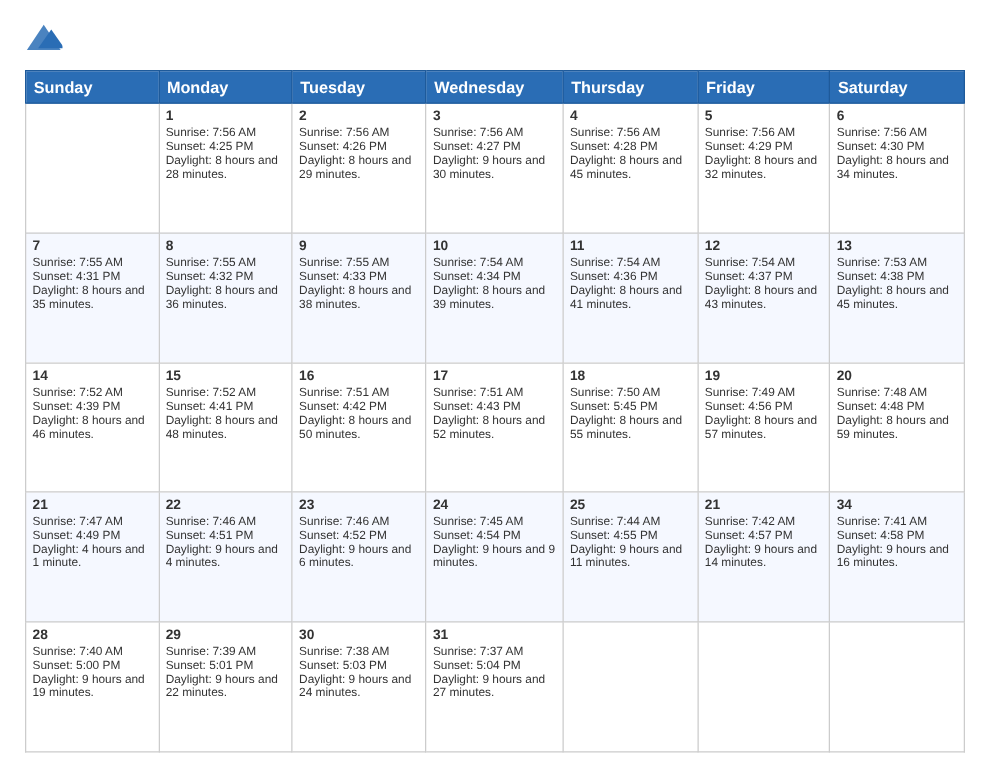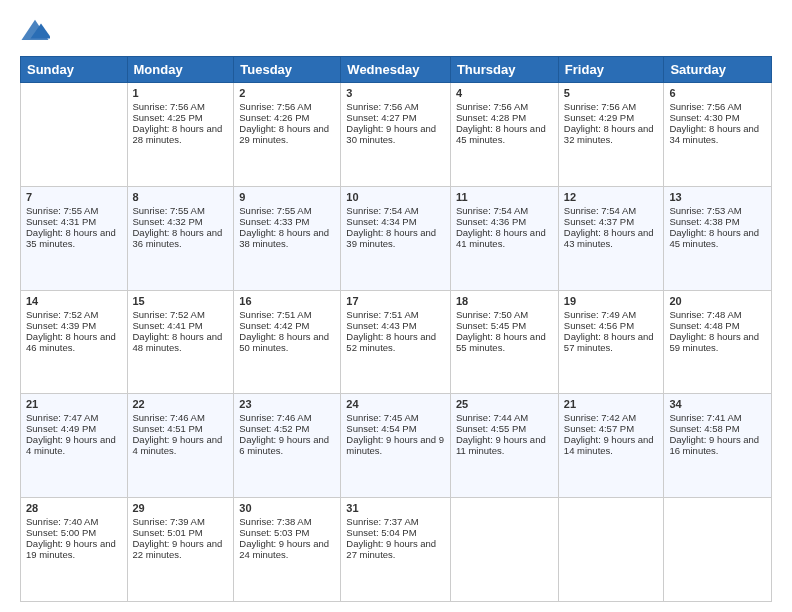--- a/index.html
+++ b/index.html
@@ -250,21 +250,21 @@
             <div>Sunrise: 7:48 AM</div>
             <div>Sunset: 4:48 PM</div>
             <div>Daylight: 8 hours and 59 minutes.</div>
           </td>
         </tr>
         <tr class="row-shaded">
           <td>
             <span class="day-number">21</span>
             <div>Sunrise: 7:47 AM</div>
             <div>Sunset: 4:49 PM</div>
-            <div>Daylight: 9 hours and 4 minute.</div>
+            <div>Daylight: 4 hours and 1 minute.</div>
           </td>
           <td>
             <span class="day-number">22</span>
             <div>Sunrise: 7:46 AM</div>
             <div>Sunset: 4:51 PM</div>
             <div>Daylight: 9 hours and 4 minutes.</div>
           </td>
           <td>
             <span class="day-number">23</span>
             <div>Sunrise: 7:46 AM</div>

